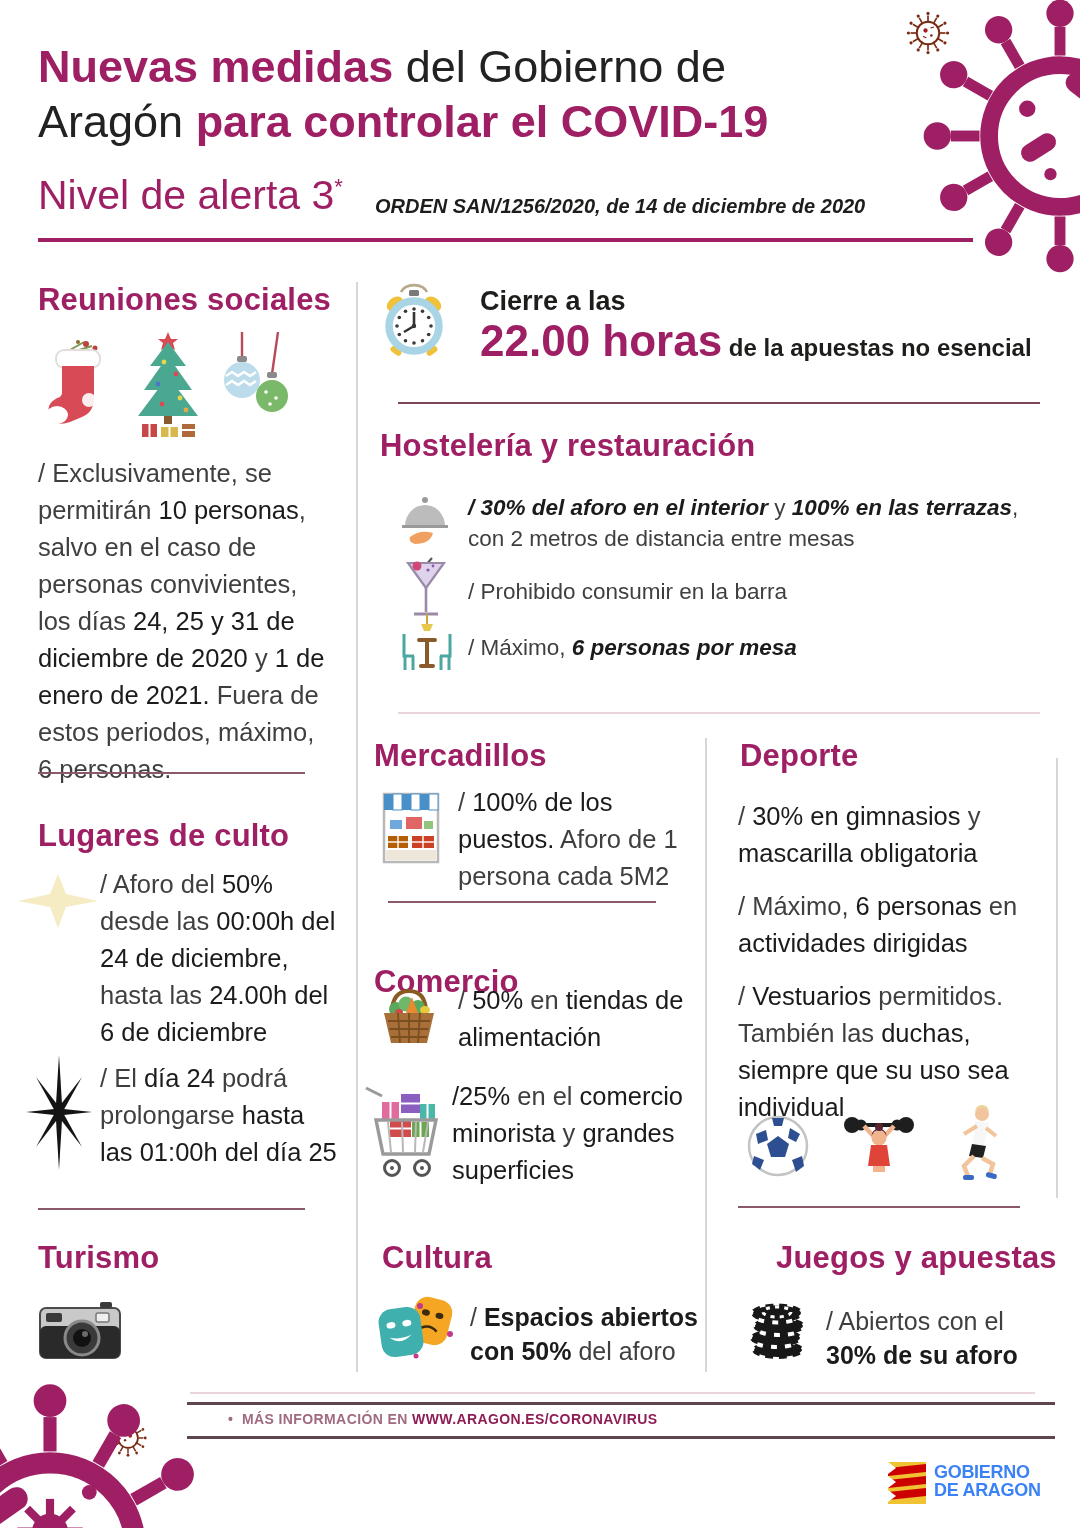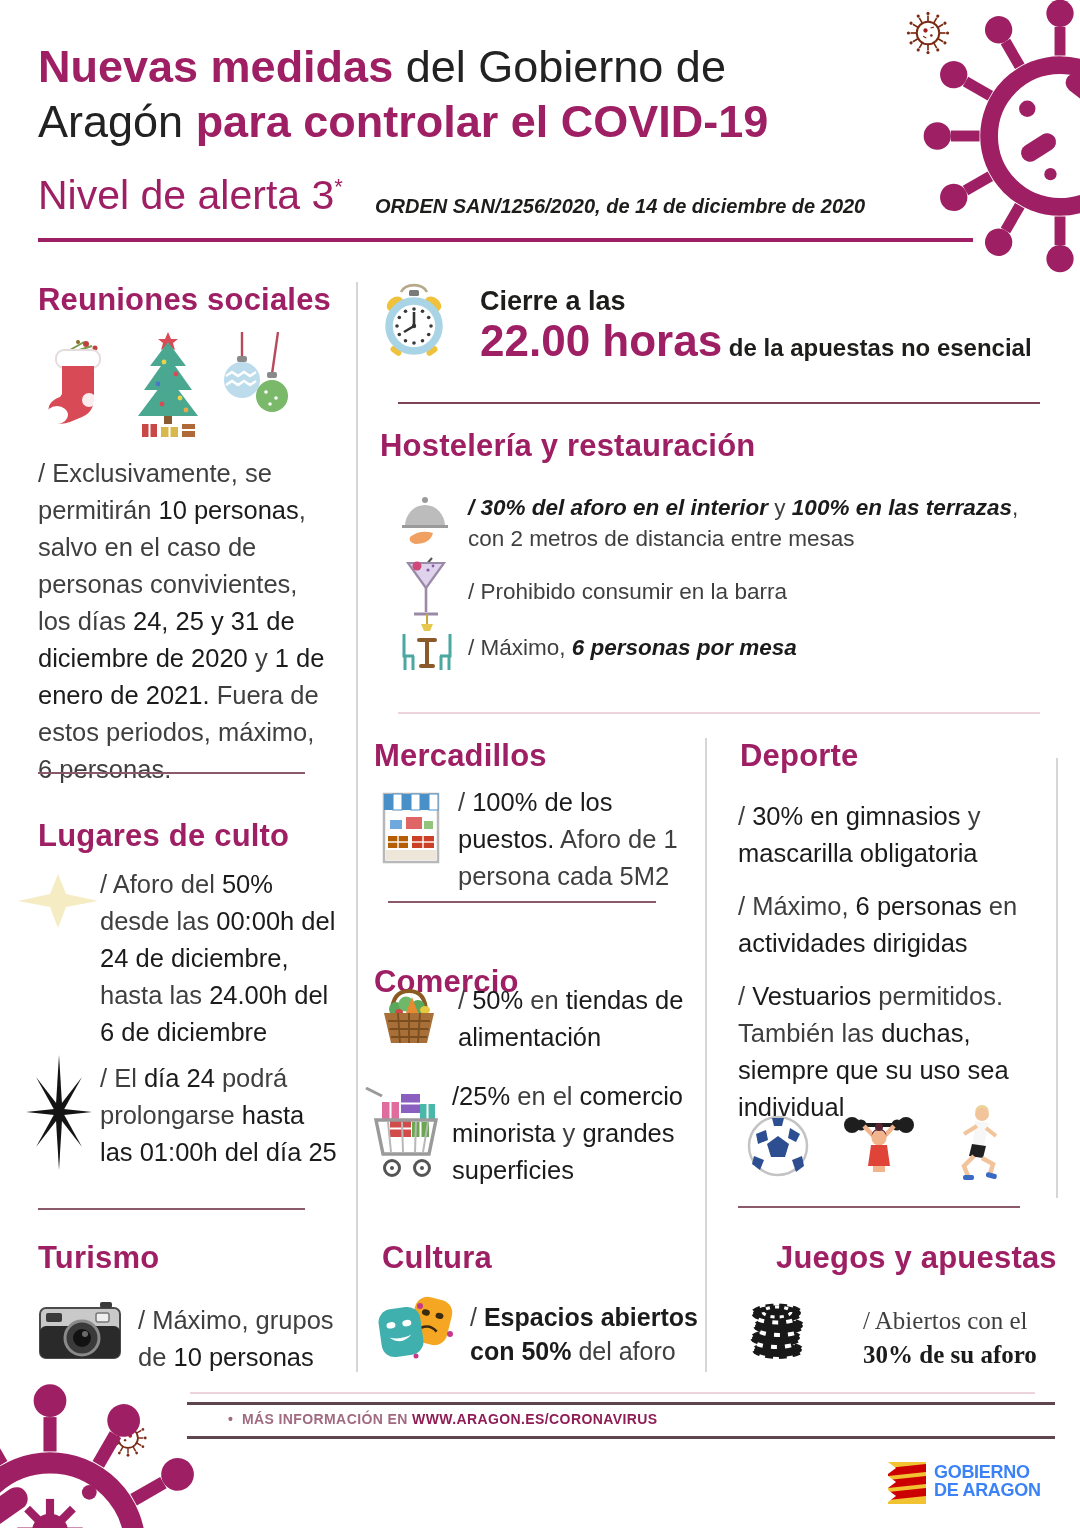--- a/index.html
+++ b/index.html
@@ -203,21 +203,20 @@
       <rect x="2" y="8" width="80" height="50" rx="6" fill="#c9c9c9" stroke="#4a4a4a" stroke-width="2"></rect>
       <rect x="2" y="26" width="80" height="32" rx="6" fill="#2a2a2a"></rect>
       <rect x="8" y="13" width="16" height="9" rx="2" fill="#3a3a3a"></rect>
       <rect x="62" y="2" width="12" height="6" rx="2" fill="#3a3a3a"></rect>
       <rect x="58" y="13" width="13" height="9" rx="2" fill="#efefef" stroke="#777" stroke-width="1.5"></rect>
       <circle cx="44" cy="38" r="17" fill="#3a3a3a" stroke="#8a8a8a" stroke-width="3"></circle>
       <circle cx="44" cy="38" r="9" fill="#121212"></circle>
       <circle cx="47" cy="34" r="3" fill="#6a6a6a"></circle>
     </svg>
   </div>
-  <div class="abs body-text" style="left:138px;top:1302px;width:208px;"><span>/ Máximo, grupos de </span><span class="b">10 personas</span></div>
 
   <div class="abs" style="left:382px;top:280px;width:64px;height:84px;">
     <svg width="64" height="84" viewBox="0 0 64 84">
       <path d="M19,12 A14,11 0 0 1 45,12" fill="none" stroke="#b8a98a" stroke-width="2.6"></path>
       <rect x="27" y="10" width="10" height="6" rx="1.5" fill="#7a7a7a"></rect>
       <ellipse cx="13" cy="24" rx="9" ry="6.5" fill="#f0c23c" transform="rotate(-35 13 24)"></ellipse>
       <ellipse cx="51" cy="24" rx="9" ry="6.5" fill="#f0c23c" transform="rotate(35 51 24)"></ellipse>
       <rect x="8" y="68" width="12" height="6" rx="3" fill="#f0c23c" transform="rotate(35 14 71)"></rect>
       <rect x="44" y="68" width="12" height="6" rx="3" fill="#f0c23c" transform="rotate(-35 50 71)"></rect>
       <circle cx="32" cy="46" r="25" fill="#fff" stroke="#a8d4e6" stroke-width="7.5"></circle>
@@ -447,21 +446,21 @@
     <svg width="64" height="68" viewBox="0 0 64 68">
       <g>
         <ellipse cx="32" cy="54" rx="26" ry="9" fill="#181818" stroke="#fff" stroke-width="4" stroke-dasharray="6 8"></ellipse>
         <ellipse cx="30" cy="42" rx="26" ry="9" fill="#181818" stroke="#fff" stroke-width="4" stroke-dasharray="6 8"></ellipse>
         <ellipse cx="33" cy="30" rx="26" ry="9" fill="#181818" stroke="#fff" stroke-width="4" stroke-dasharray="6 8"></ellipse>
         <ellipse cx="31" cy="17" rx="26" ry="9.5" fill="#181818" stroke="#fff" stroke-width="4" stroke-dasharray="6 8"></ellipse>
         <ellipse cx="31" cy="16" rx="14" ry="5" fill="none" stroke="#fff" stroke-width="3" stroke-dasharray="4 5"></ellipse>
       </g>
     </svg>
   </div>
-  <div class="abs small-item" style="left:863px;top:1304px;width:205px;font-family:Liberation Serif, serif;"><span>/ Abiertos con el </span><span class="b">30% de su aforo</span></div>
+  <div class="abs small-item" style="left:826px;top:1304px;width:205px;"><span>/ Abiertos con el </span><span class="b">30% de su aforo</span></div>
 
   <div class="abs hline-soft" style="left:190px;top:1392px;width:845px;"></div>
   <div class="abs" style="left:187px;top:1402px;width:868px;height:3px;background:var(--footer-line);"></div>
   <div class="abs footer-info" style="left:228px;top:1411px;">
     <span>•</span>&nbsp;&nbsp;<span>MÁS INFORMACIÓN EN </span><span class="url">WWW.ARAGON.ES/CORONAVIRUS</span>
   </div>
   <div class="abs" style="left:187px;top:1436px;width:868px;height:3px;background:var(--footer-line);"></div>
 
   <div class="abs" style="left:884px;top:1460px;width:46px;height:46px;">
     <svg width="46" height="46" viewBox="0 0 46 46">

